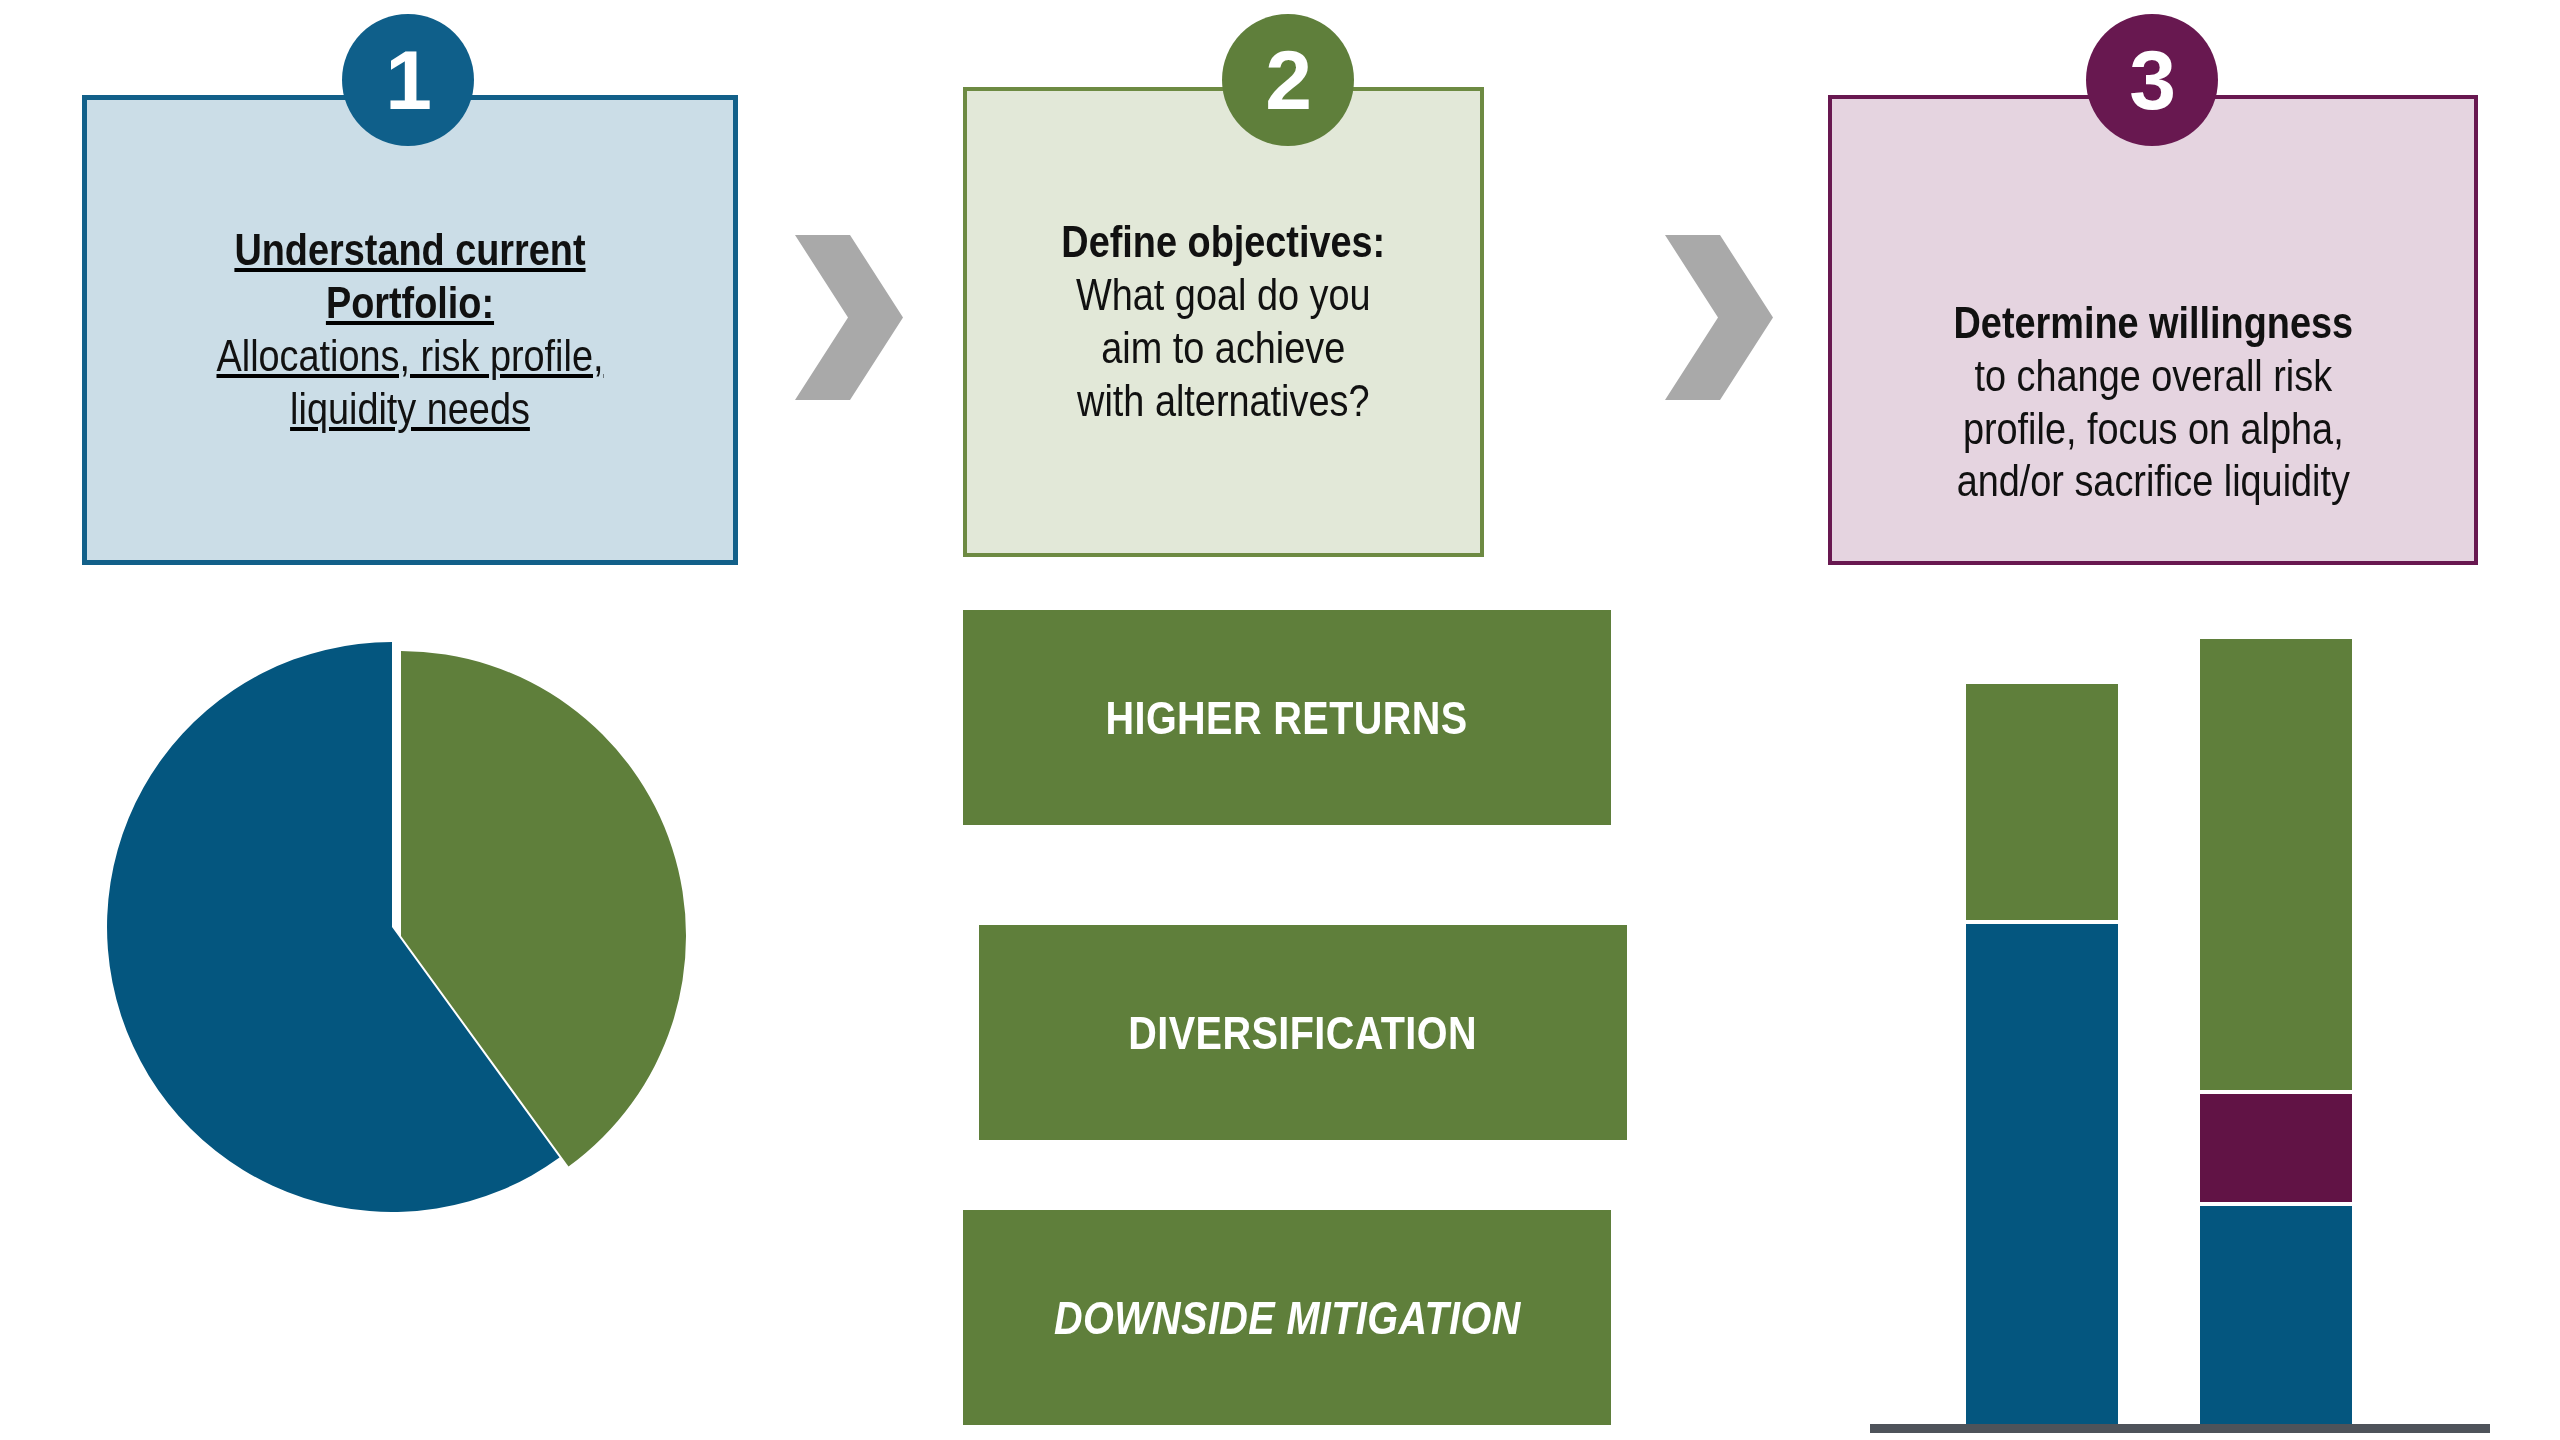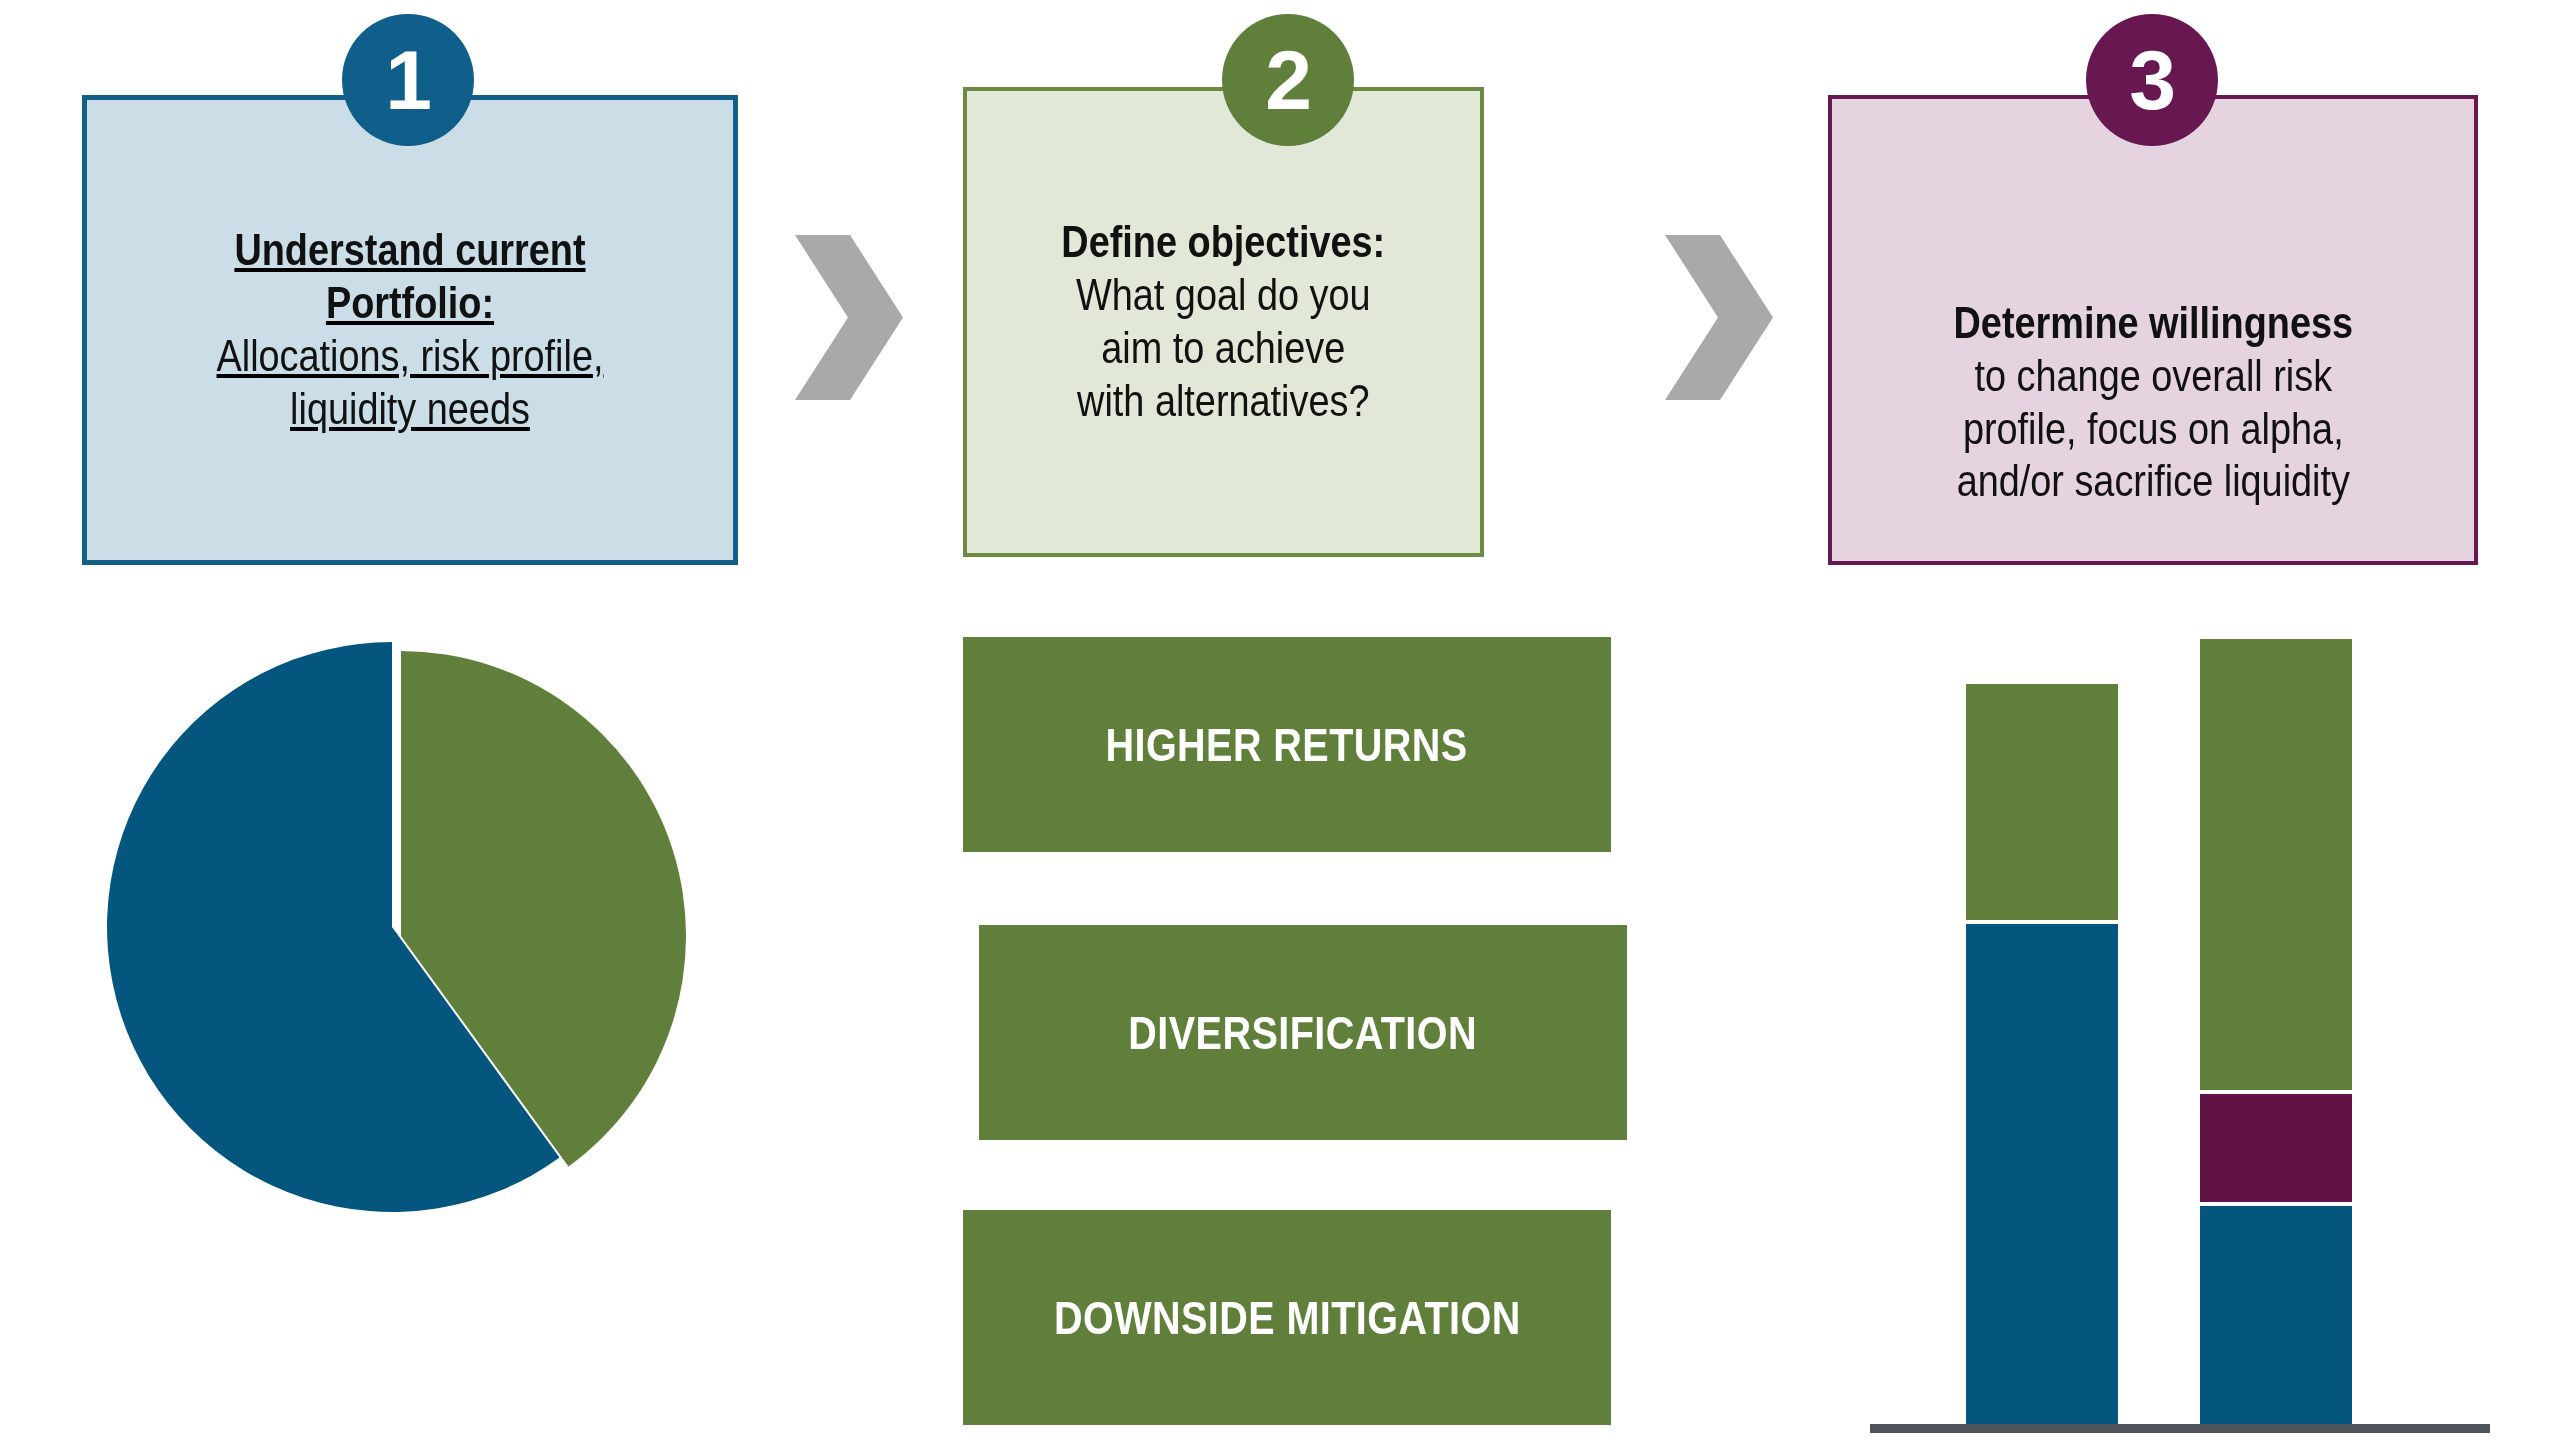--- a/index.html
+++ b/index.html
@@ -136,21 +136,21 @@
   .obj-label {
     color: #ffffff;
     font-weight: bold;
     font-size: 46px;
     letter-spacing: 0.5px;
     font-family: "Liberation Sans Narrow", "Liberation Sans", sans-serif;
     transform: scaleX(0.86);
     transform-origin: center center;
     white-space: nowrap;
   }
-  #obj-bar-0 { top: 637px; text-align: center; }
+  #obj-bar-0 { top: 610px; text-align: center; }
   #obj-bar-1 { top: 925px; }
   #obj-bar-2 { top: 1210px; }
 
   
   #stack-chart {
     position: absolute;
     left: 1870px;
     top: 640px;
     width: 620px;
     height: 800px;
@@ -230,21 +230,21 @@
       <path id="pie-slice-1" fill="#5f7f3b" d="M 306 306 L 306.0 21.0 A 285 285 0 0 1 473.5 536.6 Z"></path>
     </svg>
   </div>
 
   <div class="obj-bar" id="obj-bar-0" style="background: rgb(95, 127, 59);">
     <span class="obj-label">HIGHER RETURNS</span>
   </div>
   <div class="obj-bar" id="obj-bar-1" style="background: rgb(95, 127, 59); margin-left: 16px;">
     <span class="obj-label">DIVERSIFICATION</span>
   </div>
-  <div class="obj-bar" id="obj-bar-2" style="background: rgb(95, 127, 59);">
+  <div class="obj-bar" id="obj-bar-2" style="background: rgb(95, 127, 59); font-style: italic;">
     <span class="obj-label">DOWNSIDE MITIGATION</span>
   </div>
 
   <div id="stack-chart">
 
     <div class="stack-col" id="stack-col-0">
       <div class="seg" style="background:#5f7f3b; height:32%;"></div>
       <div class="seg" style="background:#04567f; height:68%;"></div>
     </div>
 

